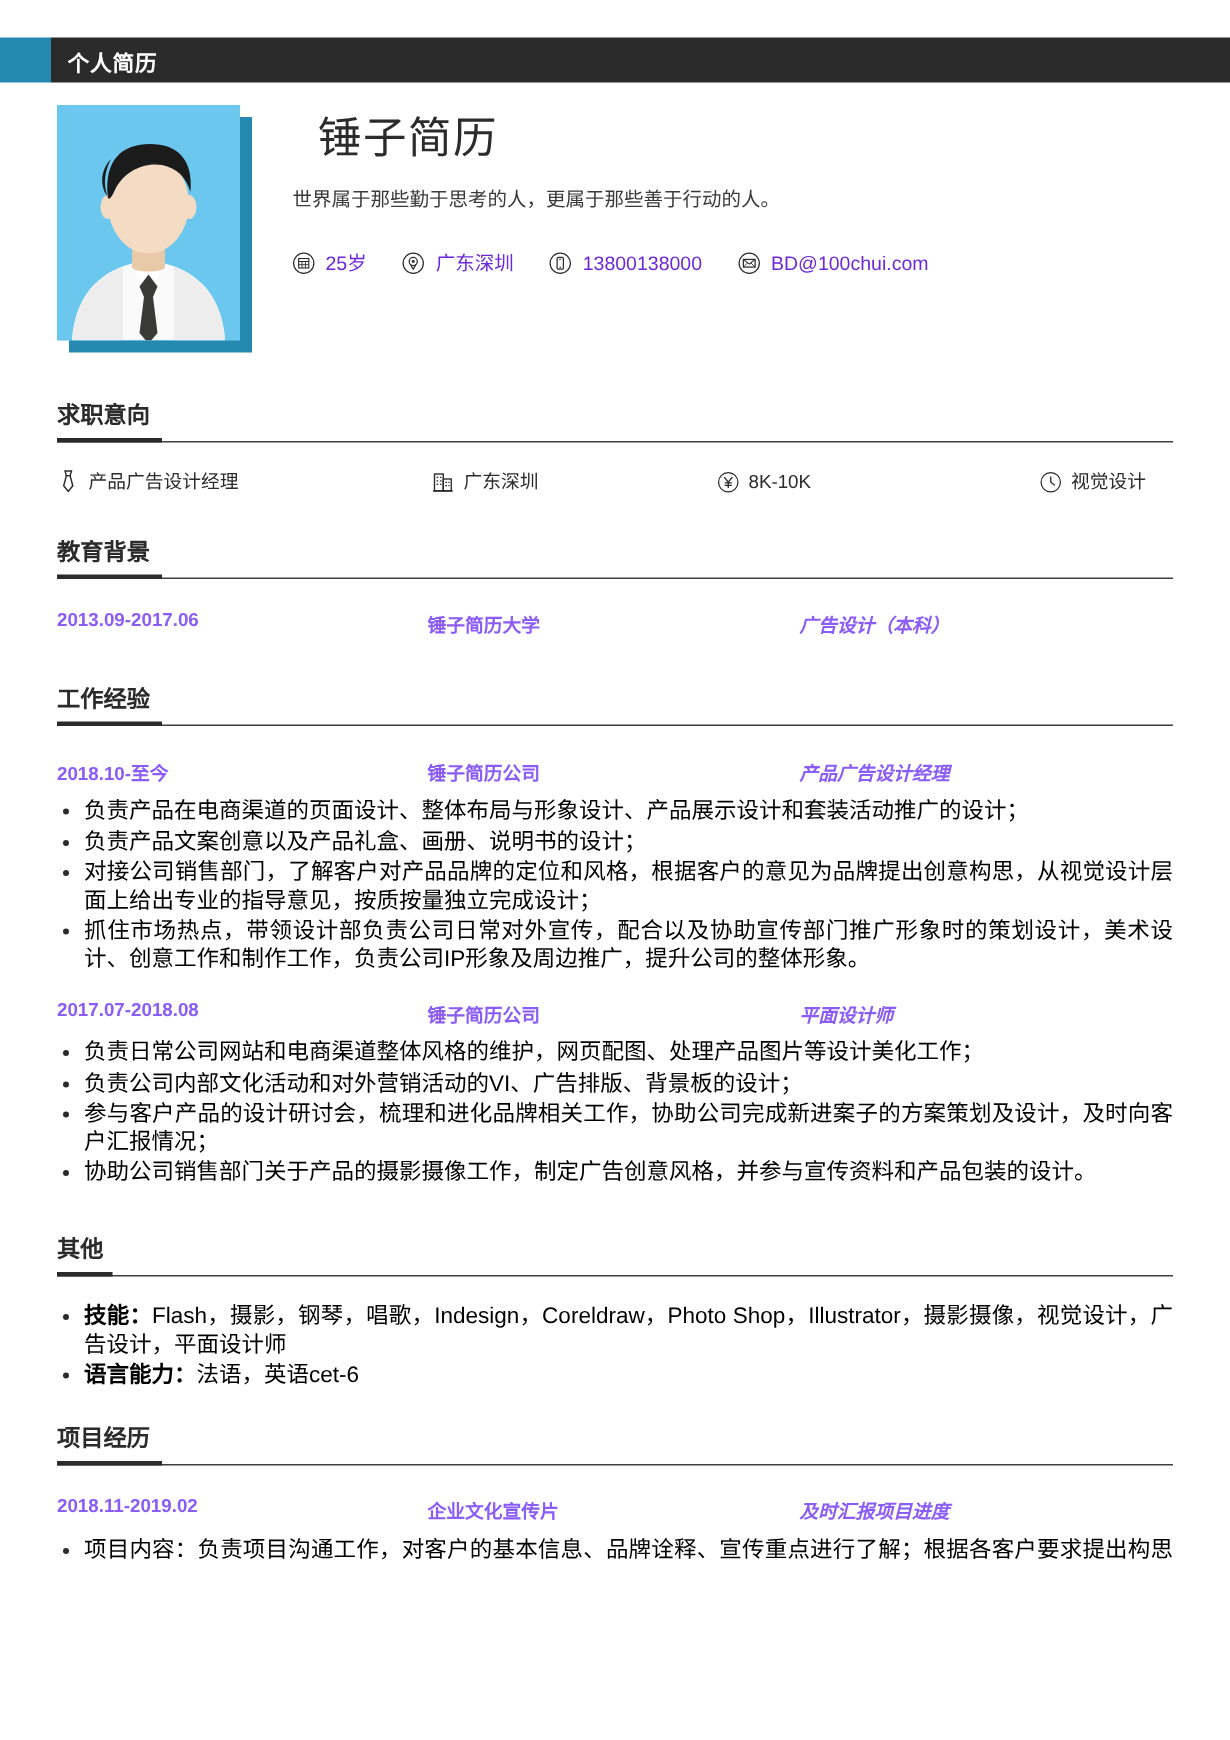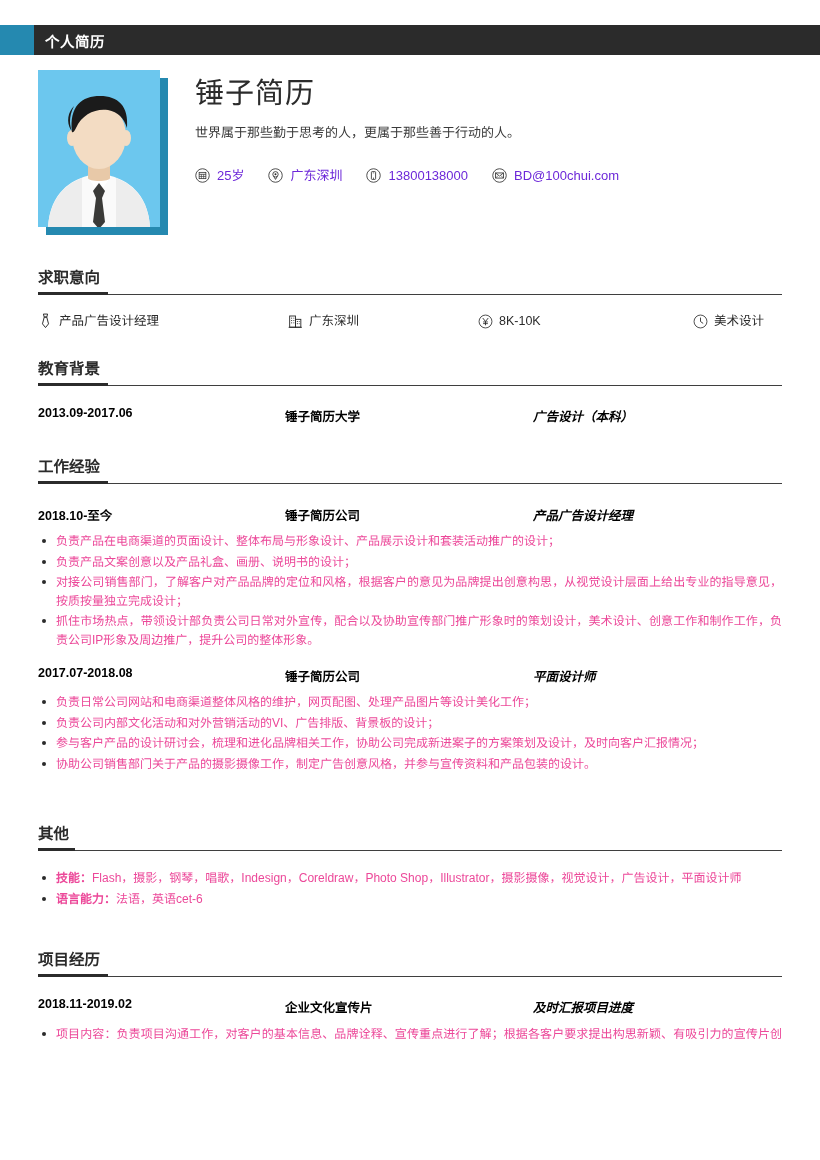--- a/index.html
+++ b/index.html
@@ -111,21 +111,21 @@
     position: absolute;
     left: 157px;
     top: 8px;
     width: 580px;
   }
   .profile-name {
     font-size: 29px;
     font-weight: normal;
     color: #2b2b2b;
     line-height: 1.1;
-    margin: 0 0 14px 0;
+    margin: 0 0 14px 17px;
     letter-spacing: 1px;
   }
   .profile-tagline {
     font-size: 13px;
     color: #3a3a3a;
     margin: 0 0 26px 0;
     line-height: 1.4;
   }
   .contact-row {
     display: flex;
@@ -180,21 +180,21 @@
     height: 3px;
     background: #2b2b2b;
   }
 
   
   .meta-row {
     position: relative;
     height: 18px;
     font-size: 12.5px;
     font-weight: bold;
-    color: #000000;
+    color: #8b5cf6;
   }
   .meta-col-1 { position: absolute; left: 0px; top: 0; }
   .meta-col-2 { position: absolute; left: 247px; top: 0; }
   .meta-col-3 { position: absolute; left: 495px; top: 0; font-style: italic; }
 
   
   .intent-row {
     position: relative;
     height: 20px;
     font-size: 12.5px;
@@ -222,23 +222,23 @@
 
   
   ul.bullets {
     list-style: none;
     margin: 0;
     padding: 0;
   }
   ul.bullets li {
     position: relative;
     padding-left: 18px;
-    font-size: 12px;
+    font-size: 15px;
     line-height: 18.5px;
-    color: #ec4899;
+    color: #000000;
     margin-bottom: 2px;
     text-align: justify;
   }
   ul.bullets li::before {
     content: "";
     position: absolute;
     left: 4px;
     top: 7px;
     width: 4px;
     height: 4px;
@@ -406,21 +406,21 @@
       </div>
 
       <div class="intent-item intent-4">
         <span class="ico">
           <svg width="15" height="15" viewBox="0 0 20 20">
             <circle cx="10" cy="10" r="8.6" fill="none" stroke="#2b2b2b" stroke-width="1.1"></circle>
             <line x1="10" y1="10" x2="10" y2="4.8" stroke="#2b2b2b" stroke-width="1.2"></line>
             <line x1="10" y1="10" x2="13.6" y2="12.6" stroke="#2b2b2b" stroke-width="1.2"></line>
           </svg>
         </span>
-        <span>美术设计</span>
+        <span>视觉设计</span>
       </div>
 
     </div>
   </div>
 
   <div class="section" style="top:359px;">
     <div class="sec-head">
       <span class="sec-title">教育背景</span>
       <div class="sec-rule"></div>
       <div class="sec-rule-strong" style="width:70px;"></div>

